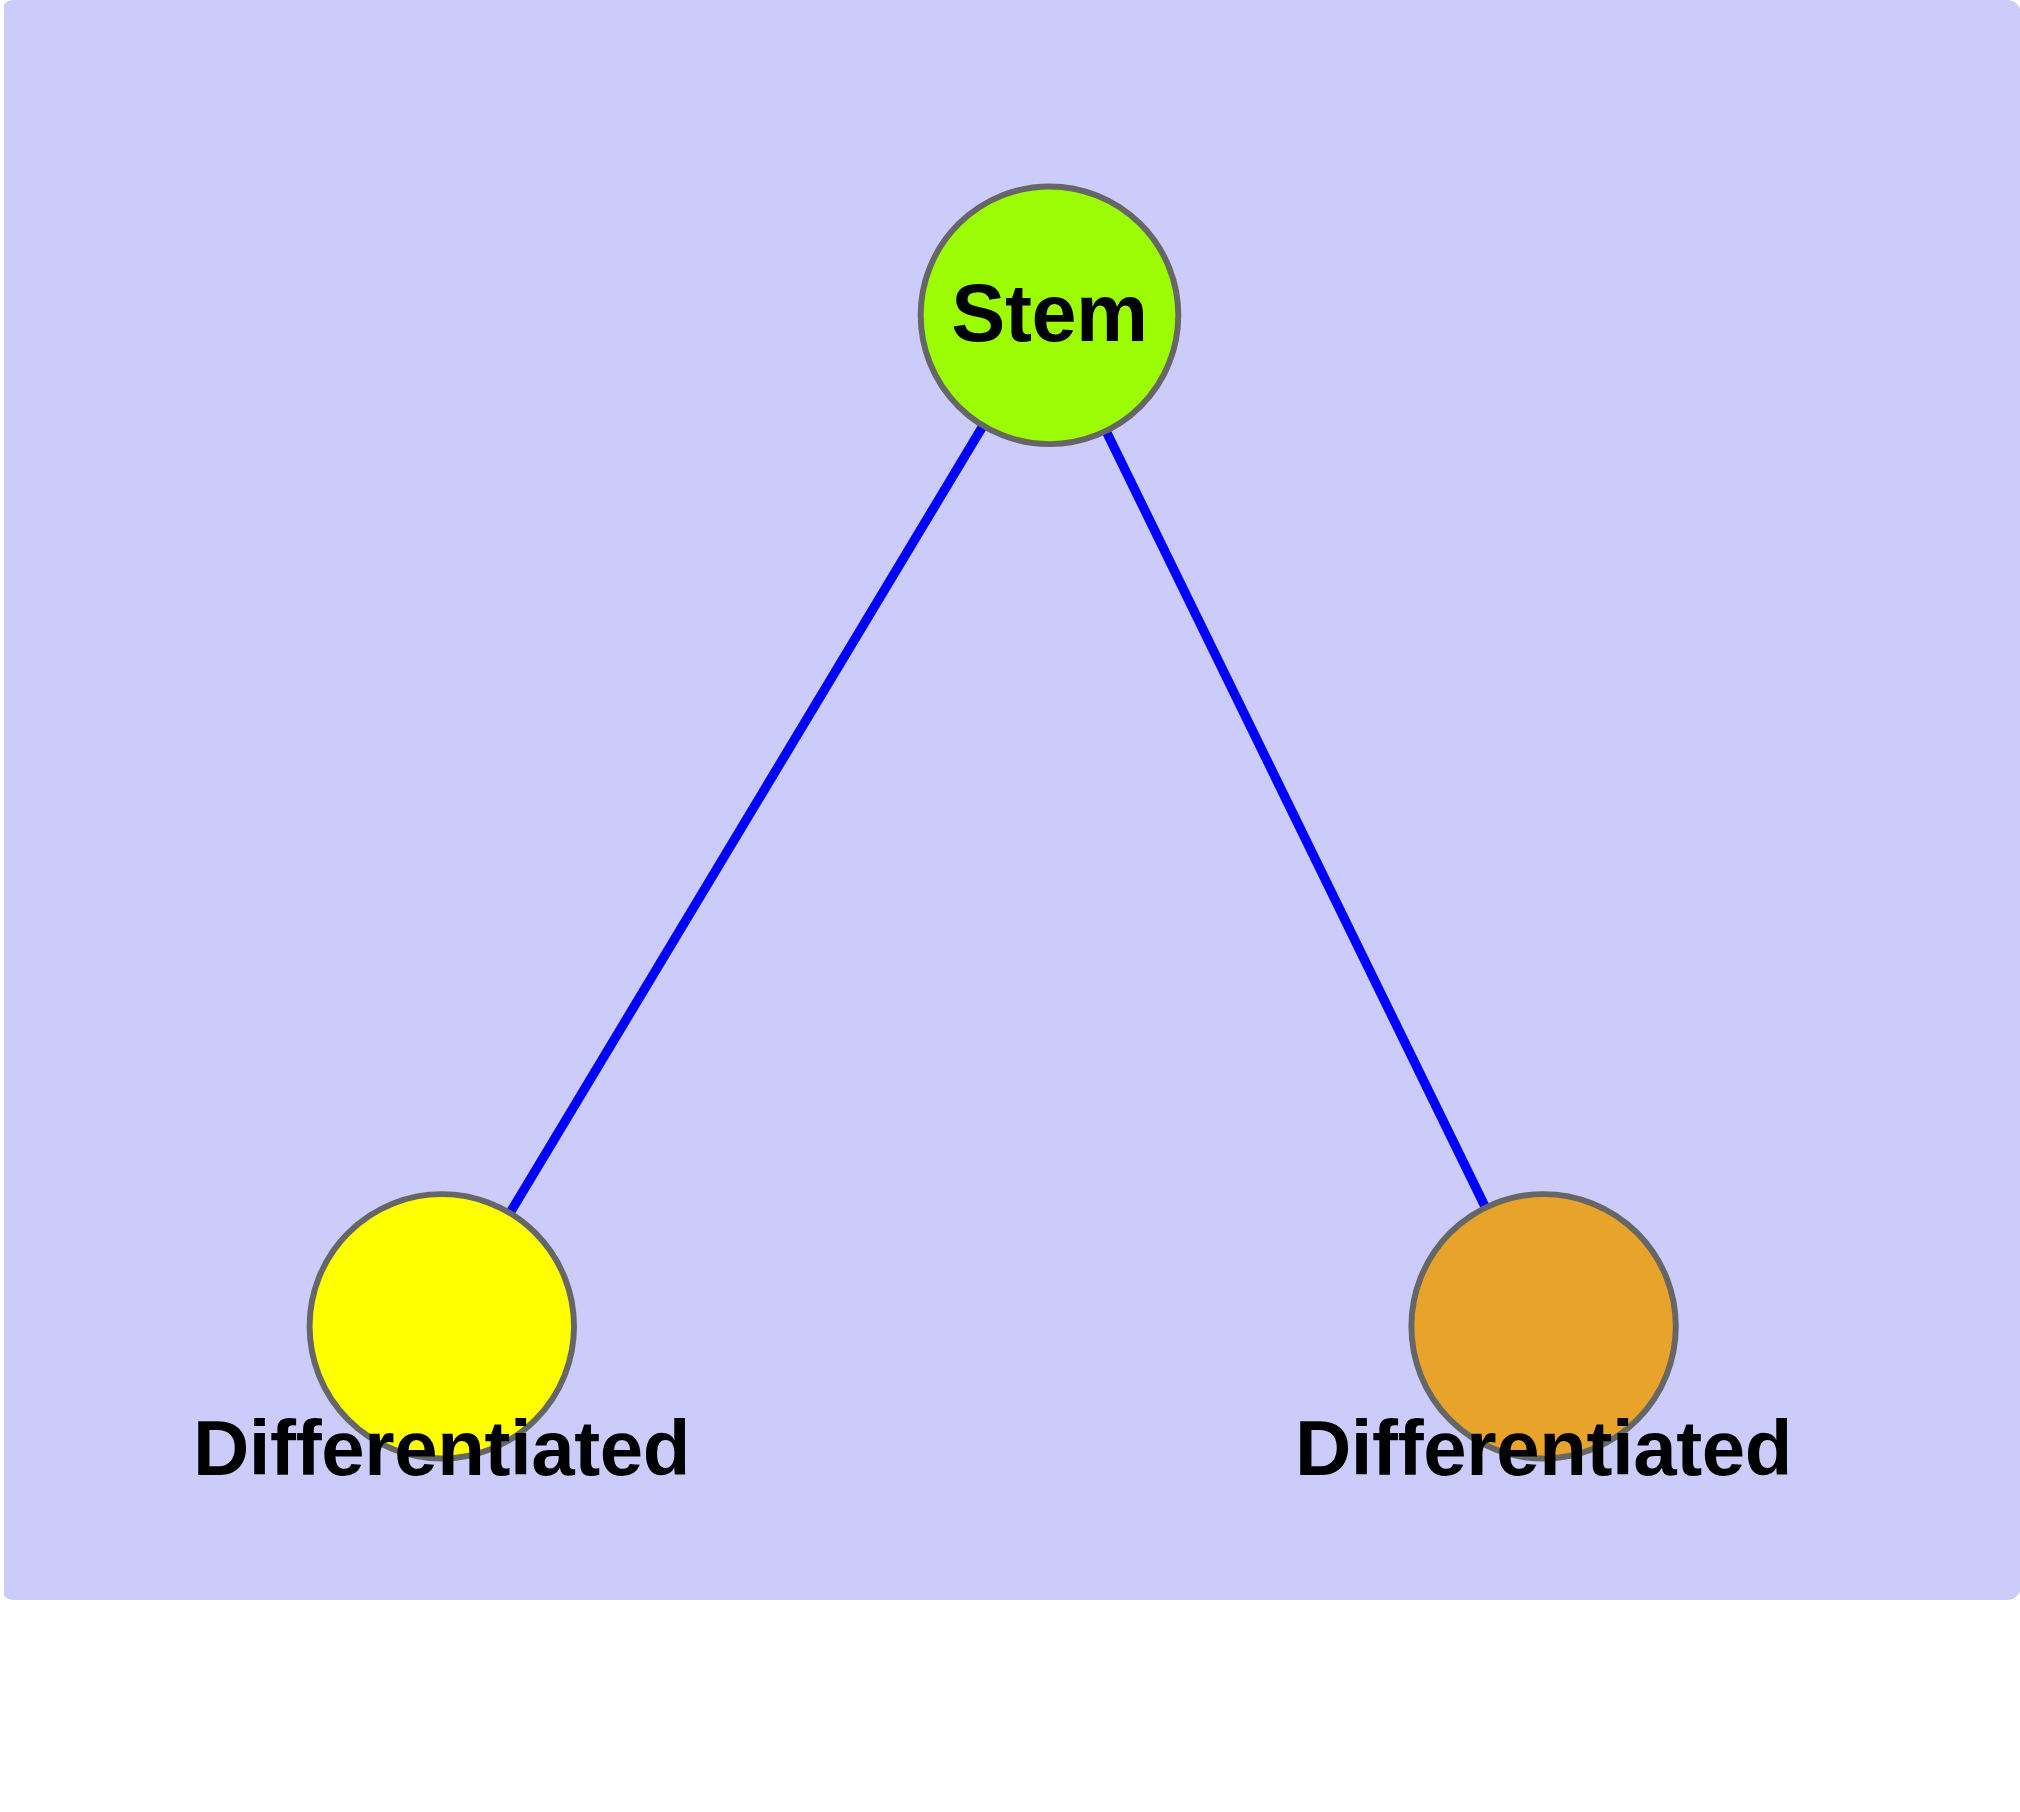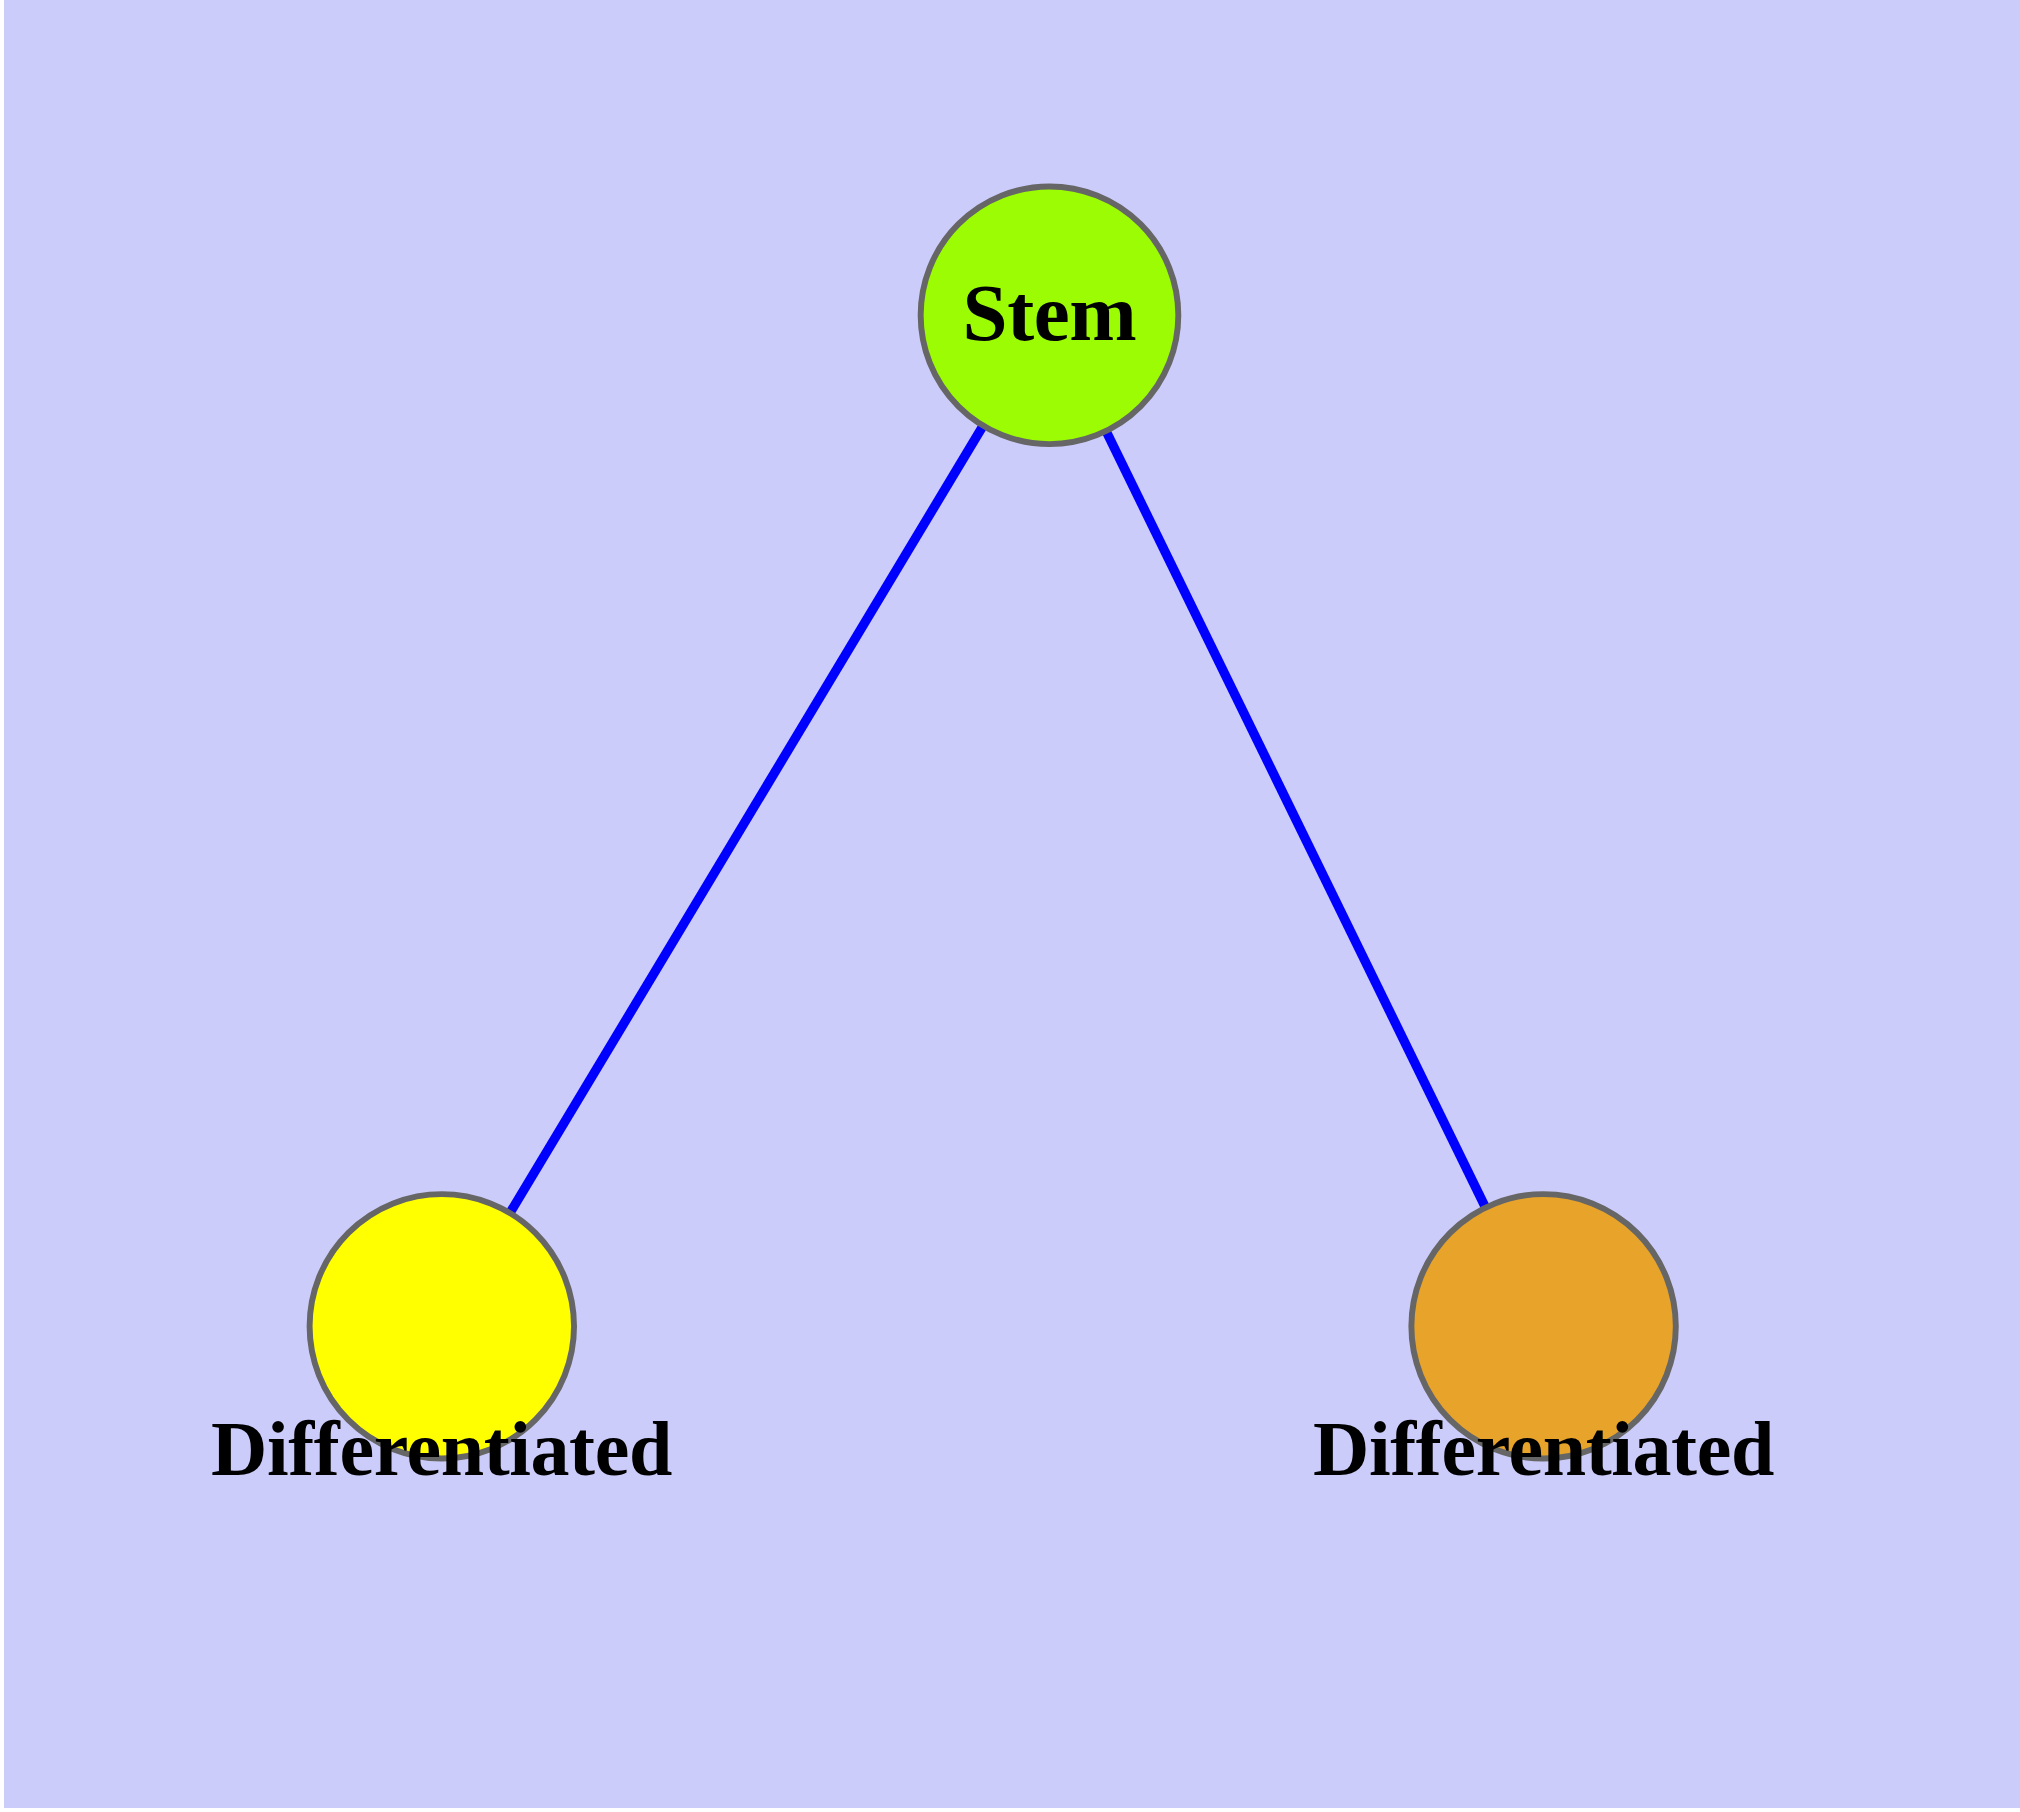--- a/index.html
+++ b/index.html
@@ -3,24 +3,25 @@
 <meta charset="utf-8">
 <style>
   html, body {
     margin: 0;
     padding: 0;
     background: #ffffff;
   }
   #canvas {
     position: relative;
     width: 2021px;
-    height: 1812px;
+    height: 1600px;
     background: #ffffff;
     overflow: hidden;
-    font-family: Liberation Serif, serif;
+    font-family: Liberation Sans, sans-serif;
+    border-radius: 14px;
   }
   #plot-bg {
     position: absolute;
     left: 4.2px;
     top: 0px;
     width: 2016px;
     height: 1808px;
     background: #ccccfb;
   }
   #graph-svg {

